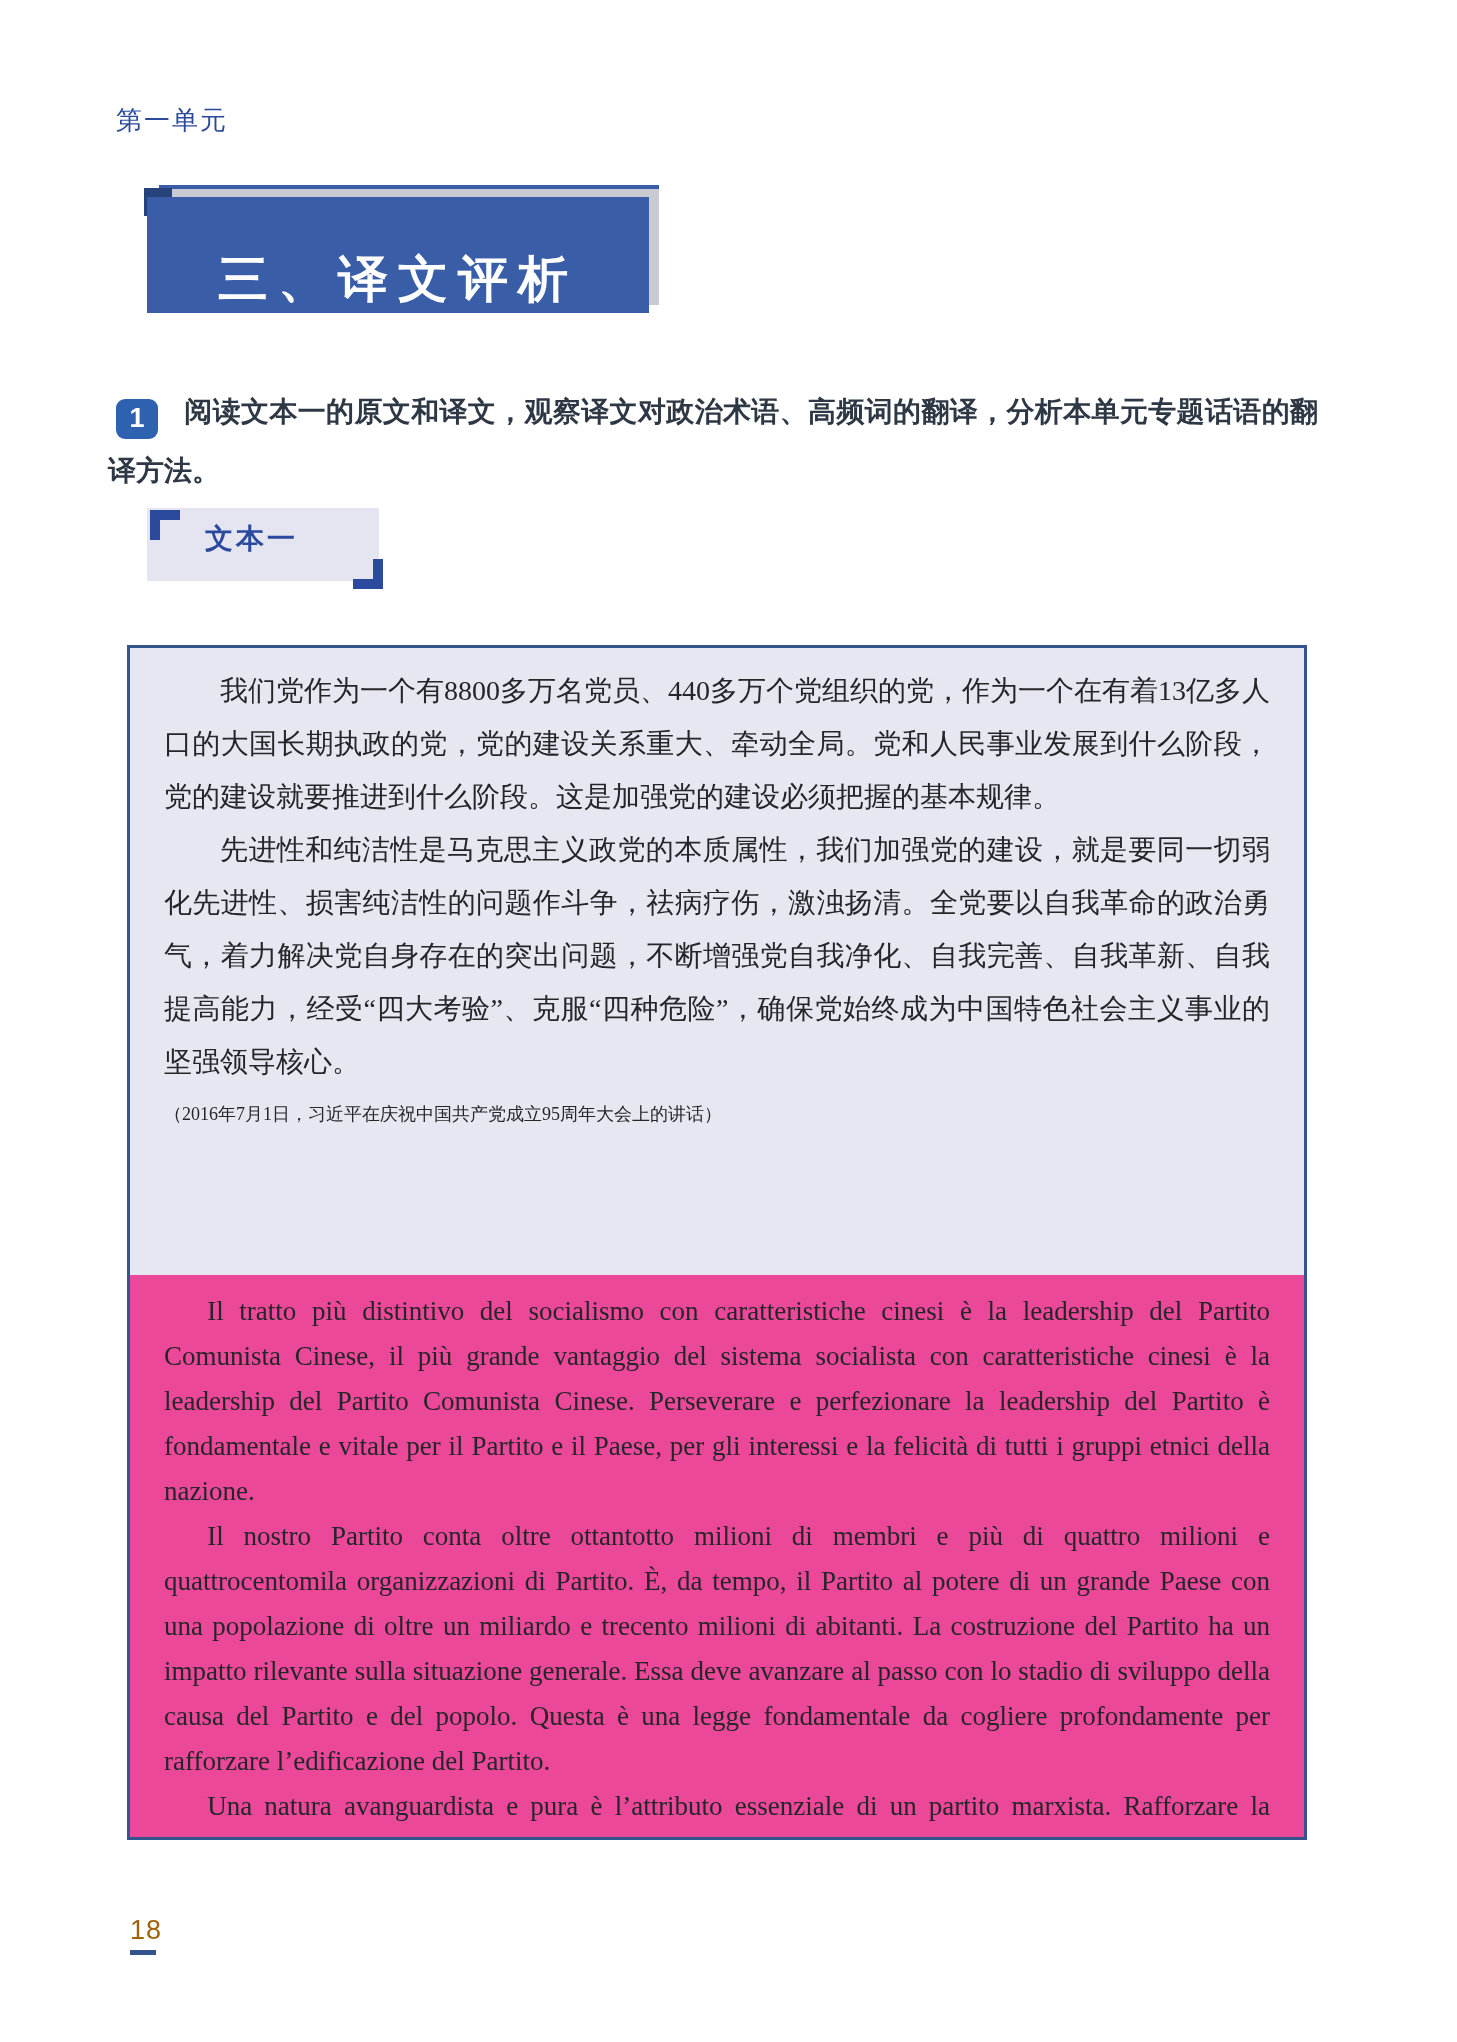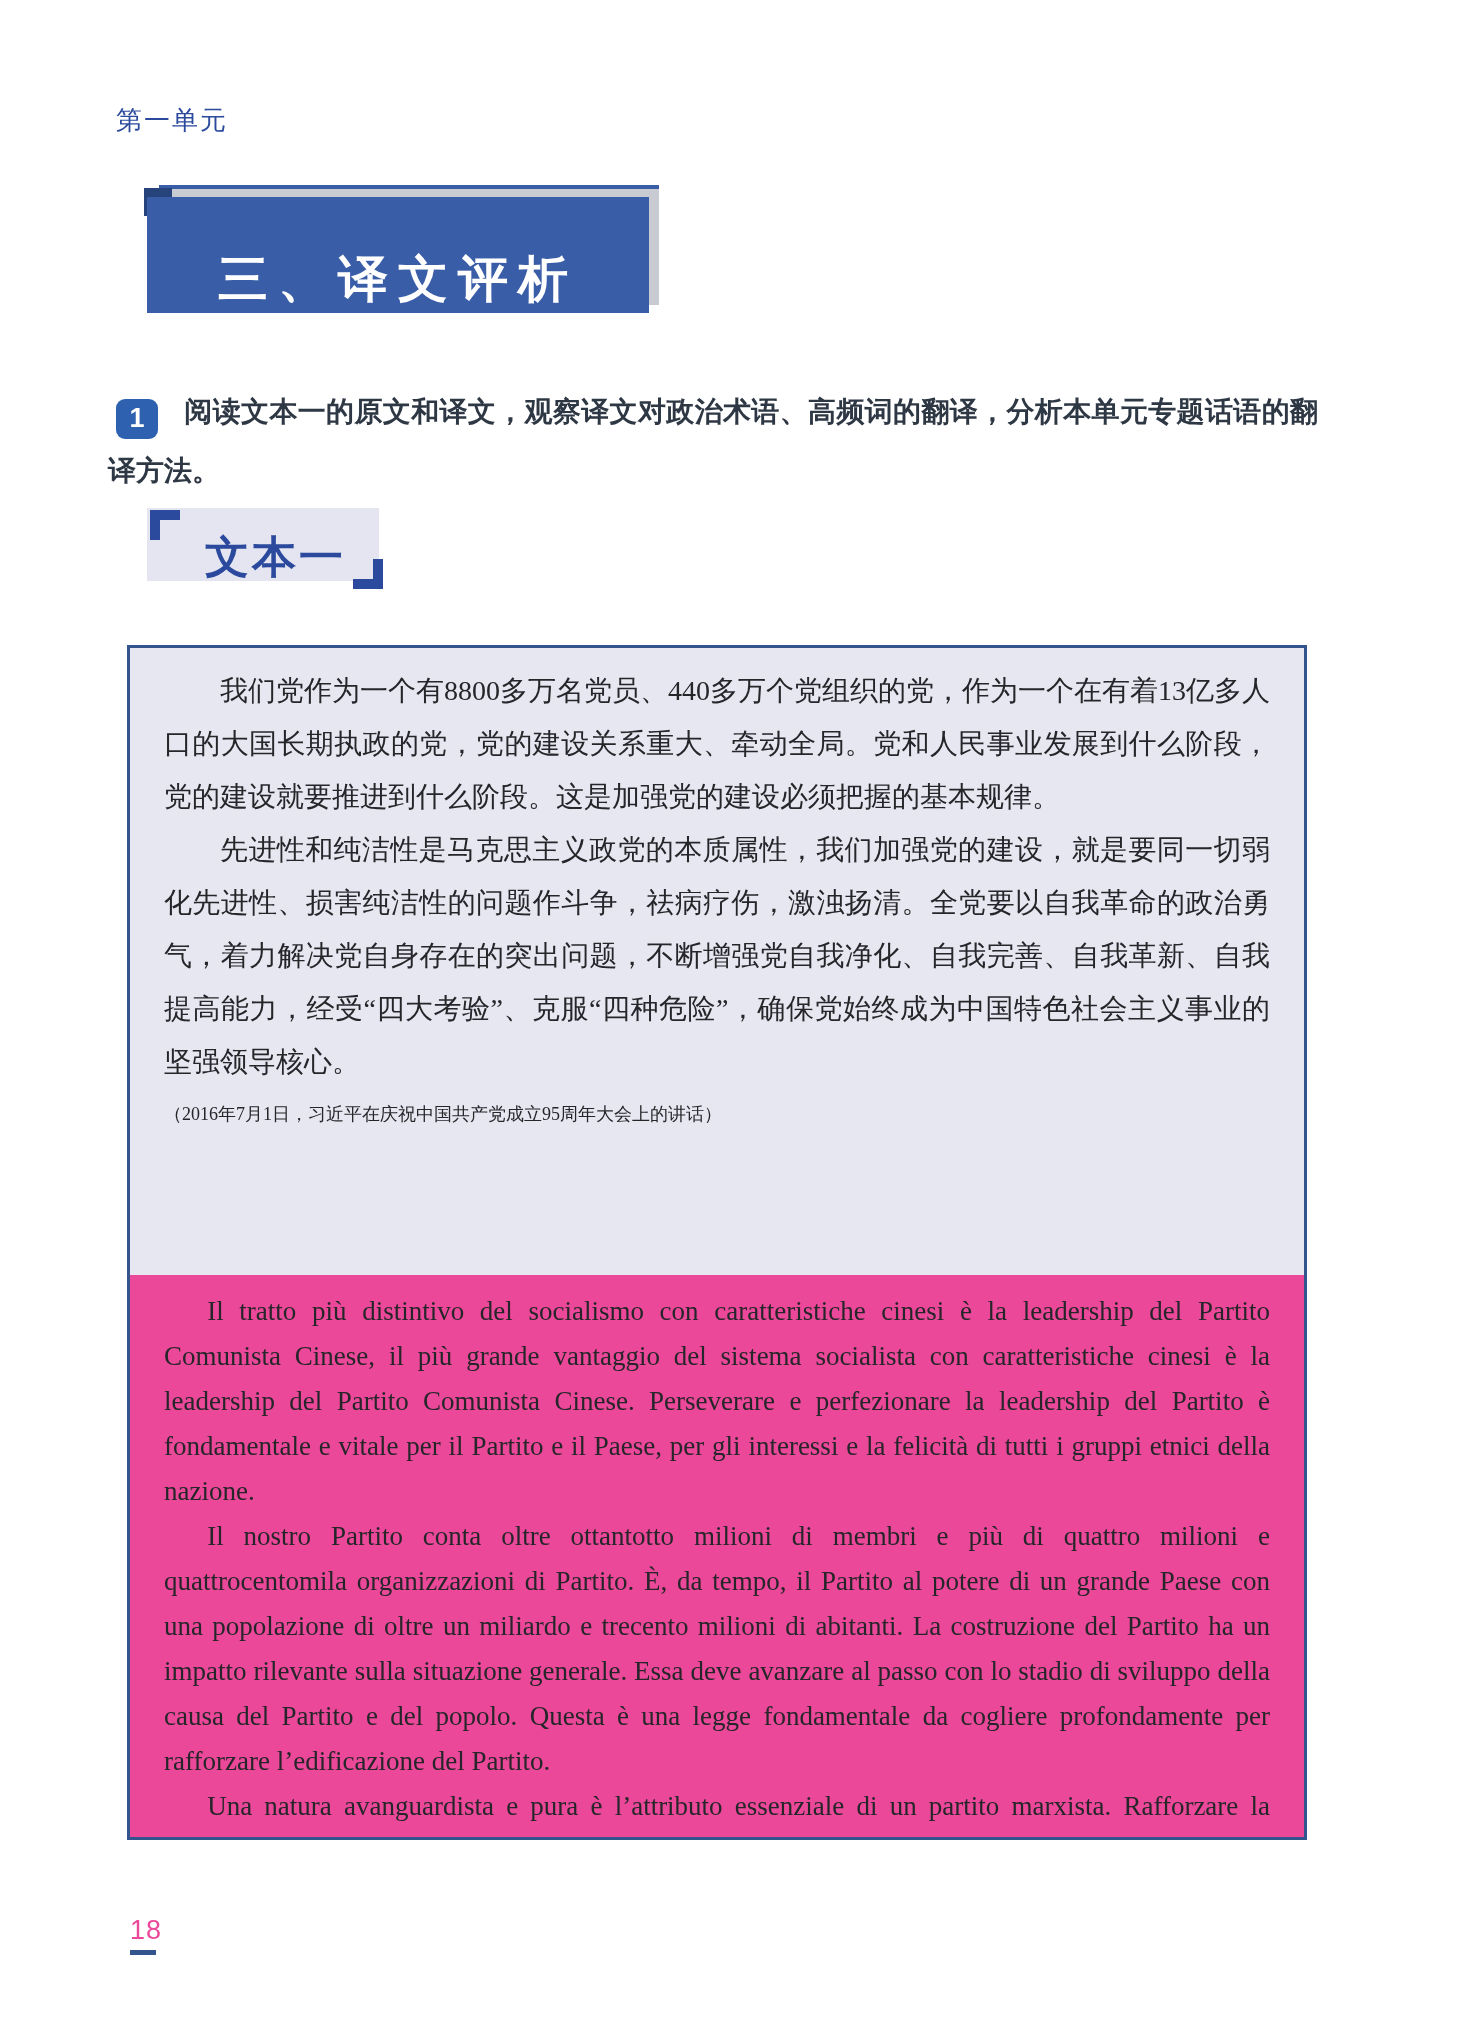--- a/index.html
+++ b/index.html
@@ -51,22 +51,22 @@
     font-family: "Liberation Sans", "DejaVu Sans", sans-serif;
     vertical-align: -6px;
   }
 
   
   .text-label {
     position: absolute; left: 147px; top: 508px; width: 232px; height: 73px;
     background: #e4e5f0;
   }
   .text-label .label-text {
-    position: absolute; left: 58px; top: 20px;
-    font-weight: bold; font-size: 44px; color: #2b4a9d;
+    position: absolute; left: 58px; top: 12px;
+    font-weight: bold; font-size: 28px; color: #2b4a9d;
     letter-spacing: 3px;
     font-family: "Liberation Sans", "DejaVu Sans", sans-serif;
   }
   .bracket { position: absolute; width: 30px; height: 30px; }
   .bracket-tl { left: 3px; top: 2px; border-top: 10px solid #2b4a9d; border-left: 10px solid #2b4a9d; }
   .bracket-br { right: -4px; bottom: -8px; border-bottom: 10px solid #2b4a9d; border-right: 10px solid #2b4a9d; }
 
   
   .content-box {
     position: absolute; left: 127px; top: 645px; width: 1180px; height: 1195px;
@@ -89,21 +89,21 @@
     font-size: 27px; line-height: 45px; color: #26262a;
     text-align: justify;
     font-family: "Liberation Serif", "DejaVu Serif", serif;
   }
   .it-section p { text-indent: 1.6em; }
 
   
   .page-footer { position: absolute; left: 130px; top: 1915px; }
   .page-number {
     font-family: "Liberation Sans", "DejaVu Sans", sans-serif;
-    font-size: 27px; color: #ec4899; letter-spacing: 1px;
+    font-size: 27px; color: #a16207; letter-spacing: 1px;
   }
   .page-number-rule {
     display: block; width: 26px; height: 5px; background: #33548c; margin-top: 4px;
   }
 </style>
 </head>
 <body>
 
 <div class="unit-header">第一单元</div>
 

